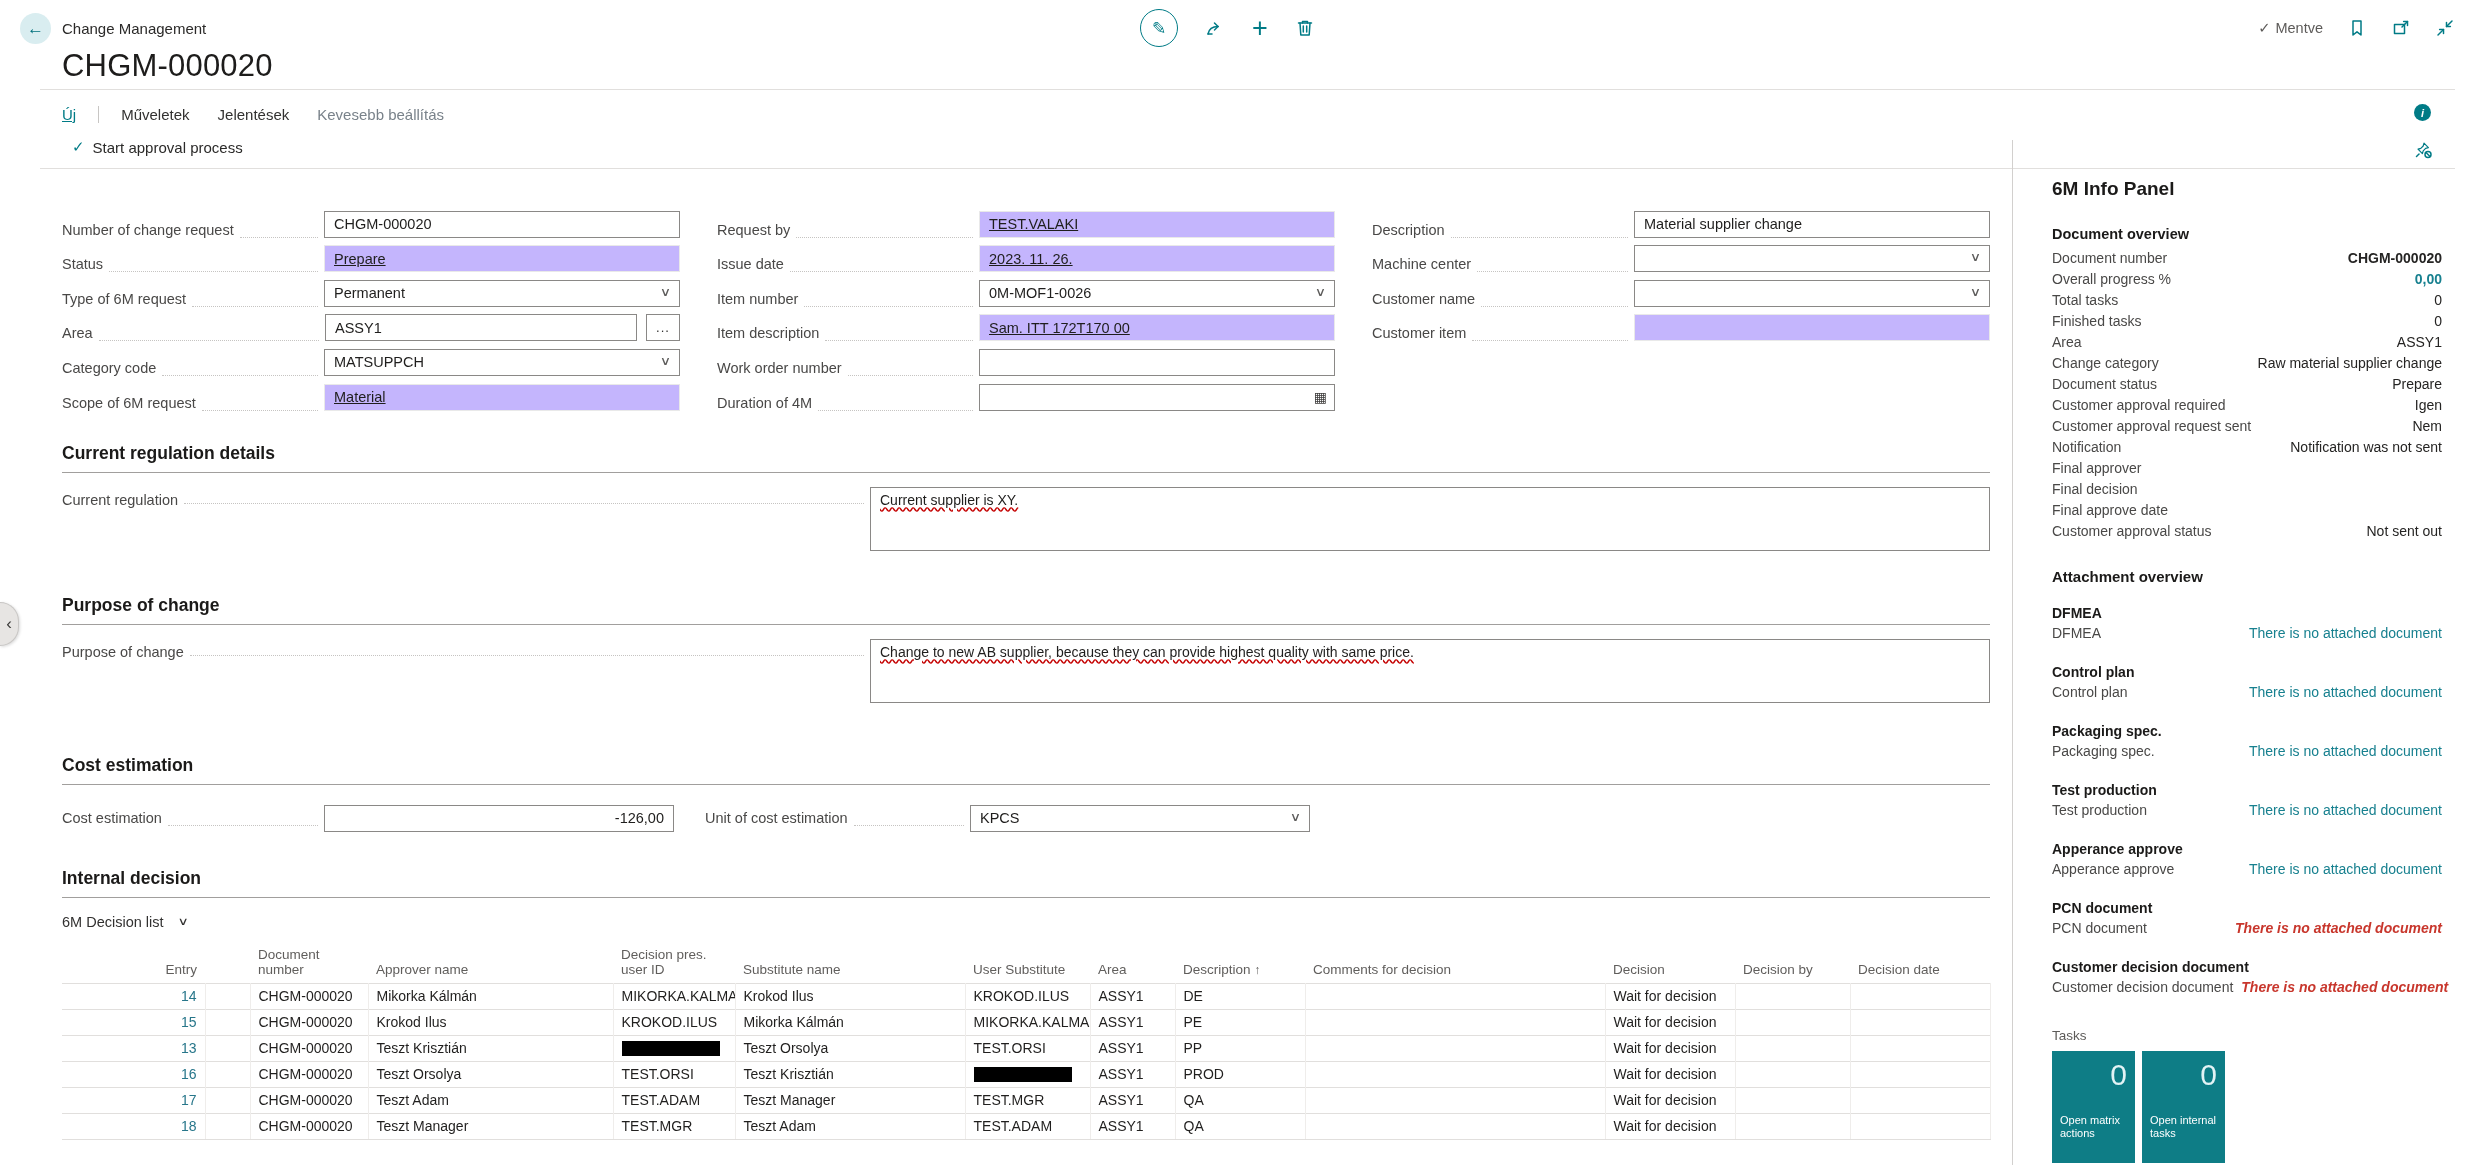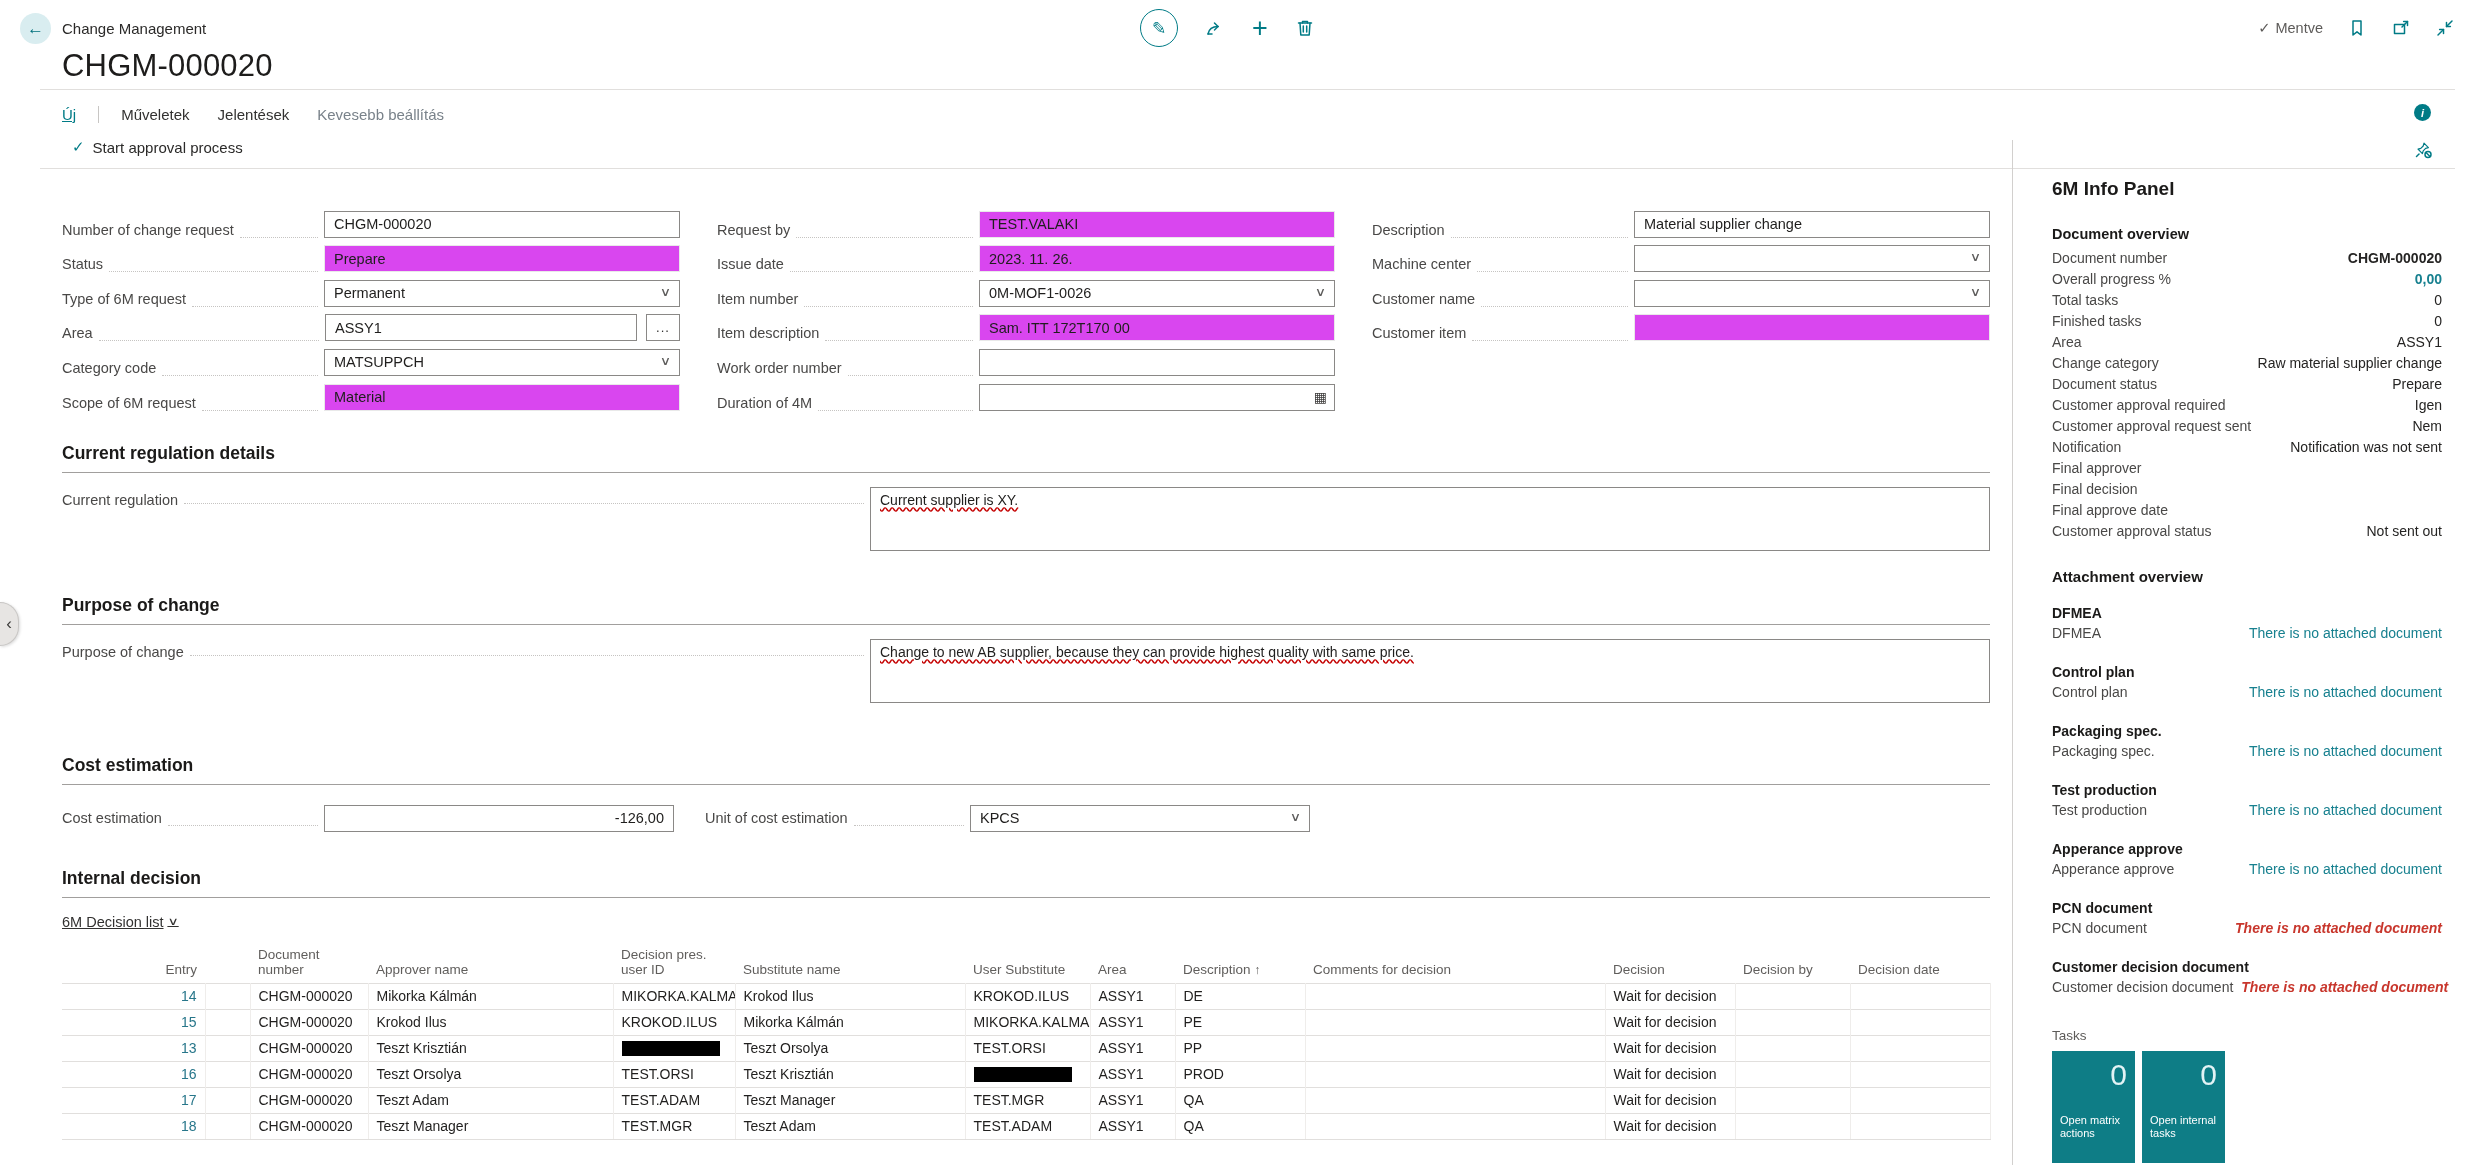--- a/index.html
+++ b/index.html
@@ -32,21 +32,21 @@
 .nav-tab{position:absolute;left:0;top:602px;width:19px;height:44px;background:#e7e5e3;border:1px solid #c8c6c4;border-left:none;border-radius:0 22px 22px 0;display:flex;align-items:center;justify-content:center;color:#3b3a39;font-size:17px;box-shadow:1px 1px 3px rgba(0,0,0,.15);cursor:pointer;}
 
 .main{position:absolute;left:62px;top:188px;width:1928px;}
 .sec-title{font-size:17.5px;font-weight:700;color:#1b1a19;padding-bottom:8px;border-bottom:1px solid #a19f9d;}
 .cols{display:flex;gap:37px;margin-top:15px;}
 .col{width:618px;display:flex;flex-direction:column;}
 .fld{display:flex;align-items:flex-end;height:34.6px;}
 .fld-label{font-size:14.5px;color:#494847;white-space:nowrap;}
 .fld-leader{flex:1;border-bottom:1px dotted #c6c4c2;height:.95em;margin:0 6px;min-width:8px;}
 .fld-box{width:356px;min-width:356px;height:27px;border:1px solid#8a8886;display:flex;align-items:center;padding:0 9px;font-size:14.5px;position:relative;background:#fff;color:#1f1e1d;}
-.fld-box.disabled{background:#d946ef;border-color:#e9e9e9;}
+.fld-box.disabled{background:#c4b5fd;border-color:#e9e9e9;text-decoration:underline;}
 .fld-box.select::after{content:"∨";position:absolute;right:9px;top:4px;color:#5c5b5a;font-size:12px;transform:scaleX(1.3);}
 .fld-box.date::after{content:"▦";position:absolute;right:7px;top:4px;color:#3b3a39;font-size:14px;}
 .fld-box.assisted{width:312px;min-width:312px;}
 .assist-btn{display:none;width:34px;height:27px;border:1px solid #8a8886;margin-left:9px;align-items:center;justify-content:center;font-size:13px;letter-spacing:1px;color:#323130;cursor:pointer;}
 .assist-btn.show{display:flex;}
 .ta-row{display:flex;align-items:flex-start;margin-top:14px;}
 .ta-label{font-size:14.5px;color:#494847;padding-top:5px;white-space:nowrap;}
 .ta-leader{flex:1;border-bottom:1px dotted #c6c4c2;height:1.1em;margin:0 6px;}
 .ta-box{width:1120px;min-width:1120px;height:64px;border:1px solid #8a8886;padding:4px 9px;font-size:14px;color:#1f1e1d;}
 .wavy{text-decoration:underline;text-decoration-style:wavy;text-decoration-color:#c40000;text-underline-offset:2px;}
@@ -54,21 +54,21 @@
 .sec.purpose{margin-top:44px;}
 .sec.cost{margin-top:52px;}
 .sec.internal{margin-top:36px;}
 .cost-row{display:flex;align-items:center;margin-top:20px;}
 .cost-l{display:flex;align-items:center;}
 .cost-l.one{width:262px;}
 .cost-l.two{width:265px;margin-left:31px;}
 .fld-box.number{justify-content:flex-end;}
 .fld-box.w350{width:350px;min-width:350px;}
 .fld-box.w340{width:340px;min-width:340px;align-items:center;}
-.view-row{margin-top:16px;font-size:14.5px;color:#323130;display:inline-flex;align-items:center;gap:5px;cursor:pointer;text-decoration:underline;}
+.view-row{margin-top:16px;font-size:14.5px;color:#323130;display:inline-flex;align-items:center;gap:15px;cursor:pointer;}
 .view-caret{font-size:11px;color:#323130;transform:scaleX(1.4);}
 
 table.grid{border-collapse:collapse;table-layout:fixed;width:1928px;margin-top:14px;font-size:14px;}
 table.grid th{font-weight:400;color:#605e5c;font-size:13.5px;text-align:left;vertical-align:bottom;padding:2px 8px 6px 8px;}
 table.grid th.num{text-align:right;}
 table.grid td{height:26px;padding:0 8px;border-top:1px solid #e1dfdd;border-right:1px solid #efedeb;overflow:hidden;white-space:nowrap;color:#201f1e;}
 table.grid tr:last-child td{border-bottom:1px solid #e1dfdd;}
 table.grid td:first-child{border-right:none;padding:0 2px;}
 .td-entry{text-align:right;}
 .td-entry a{color:#27768a;text-decoration:none;cursor:pointer;}

